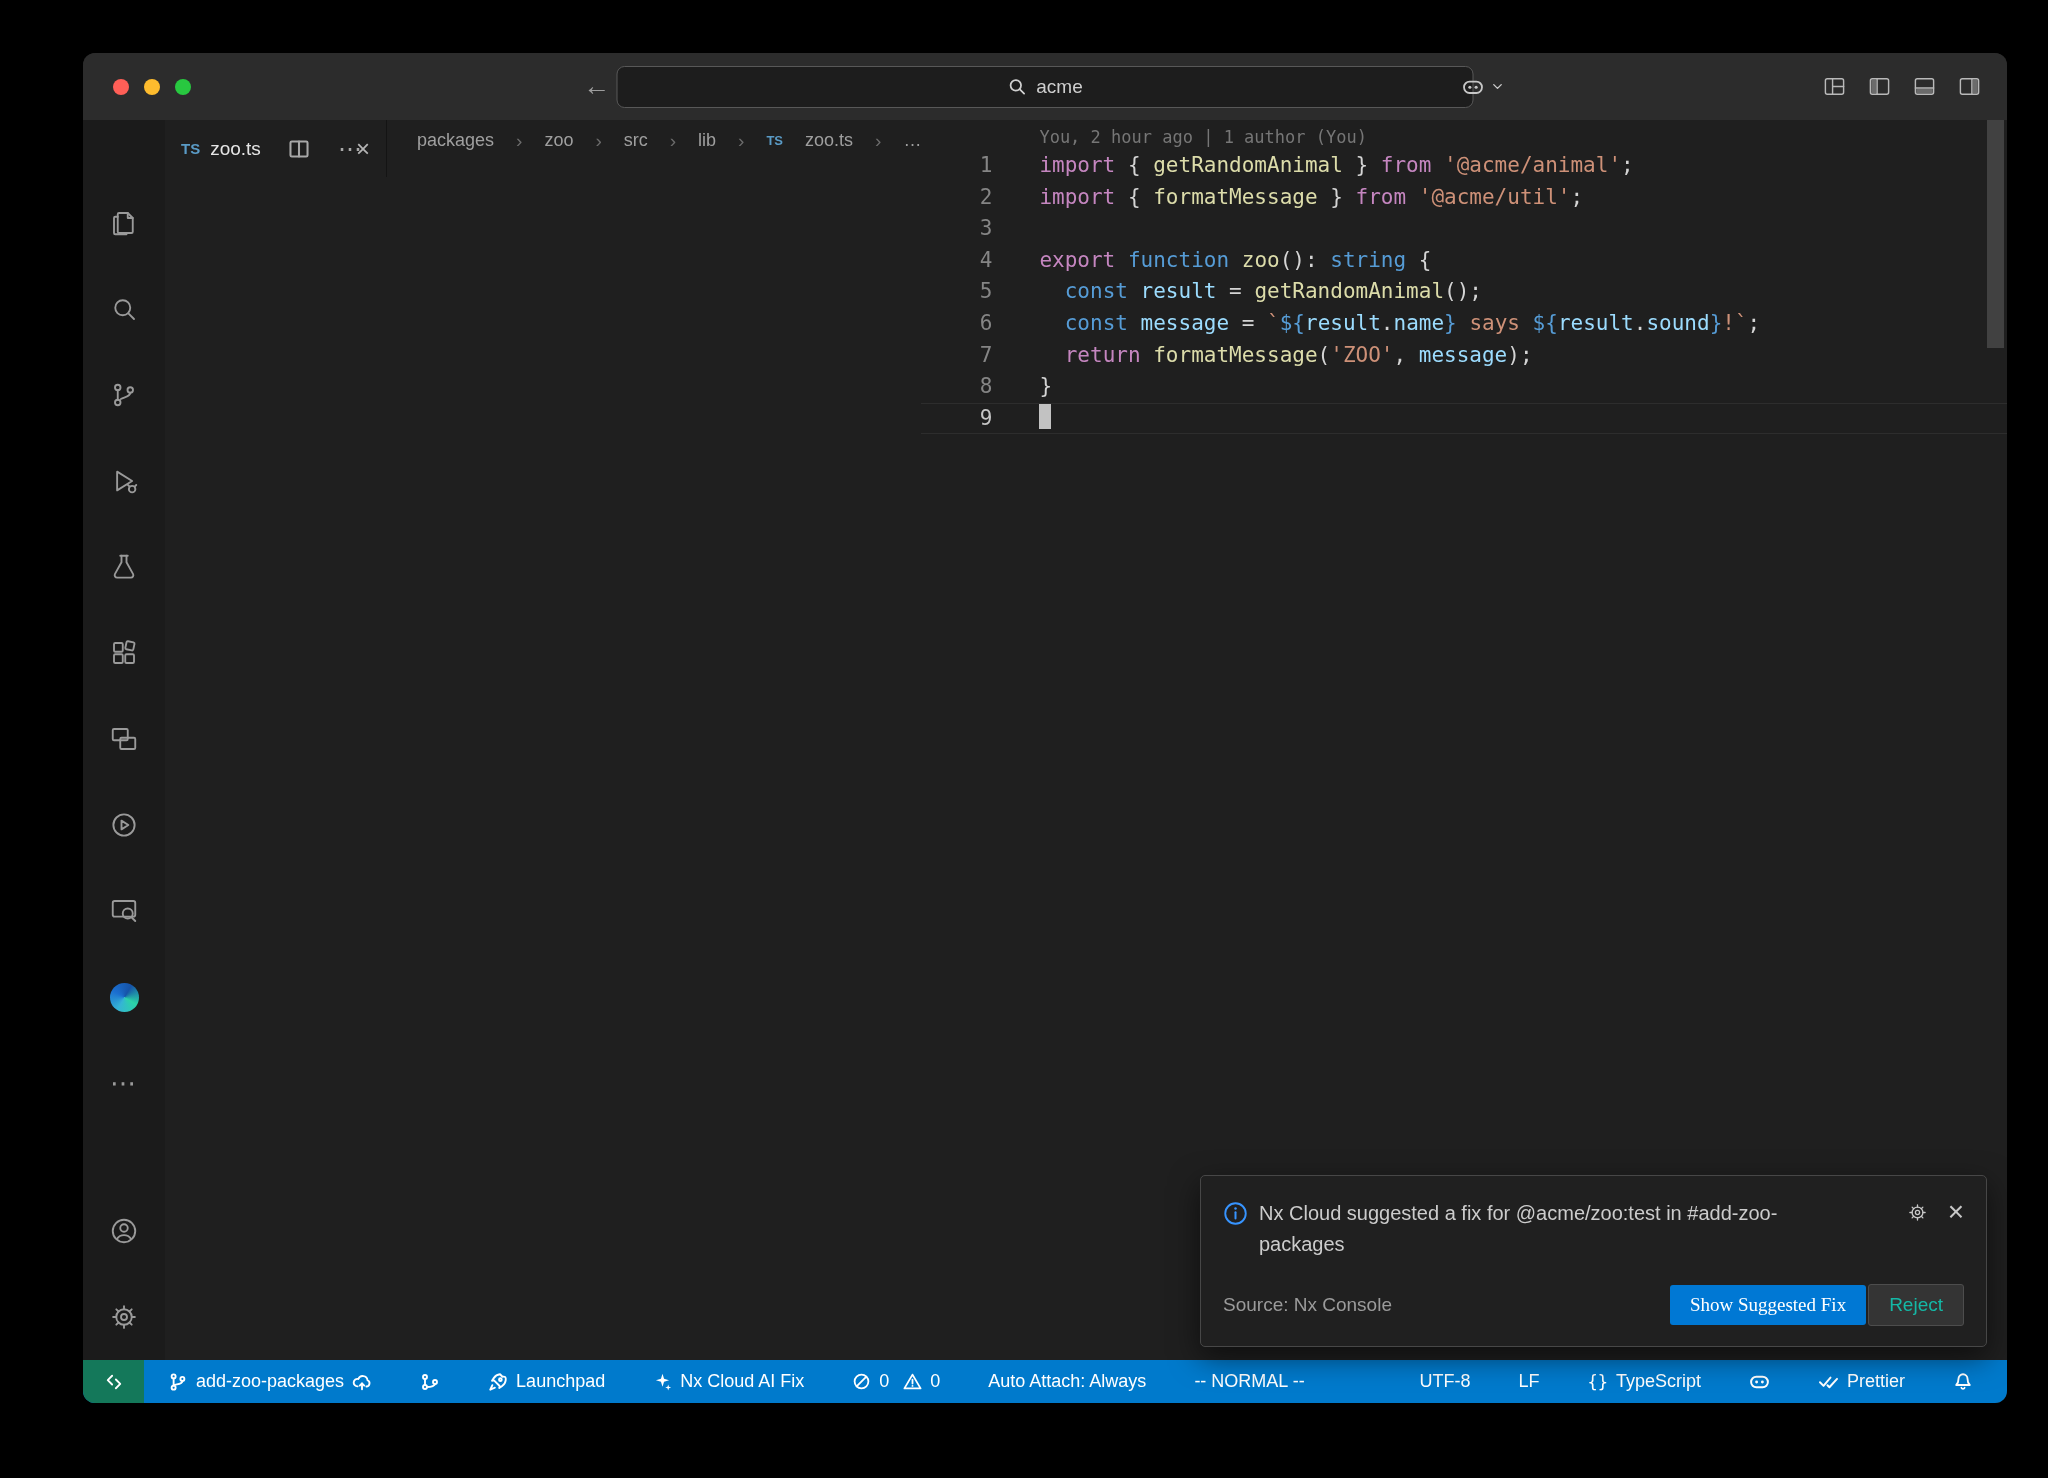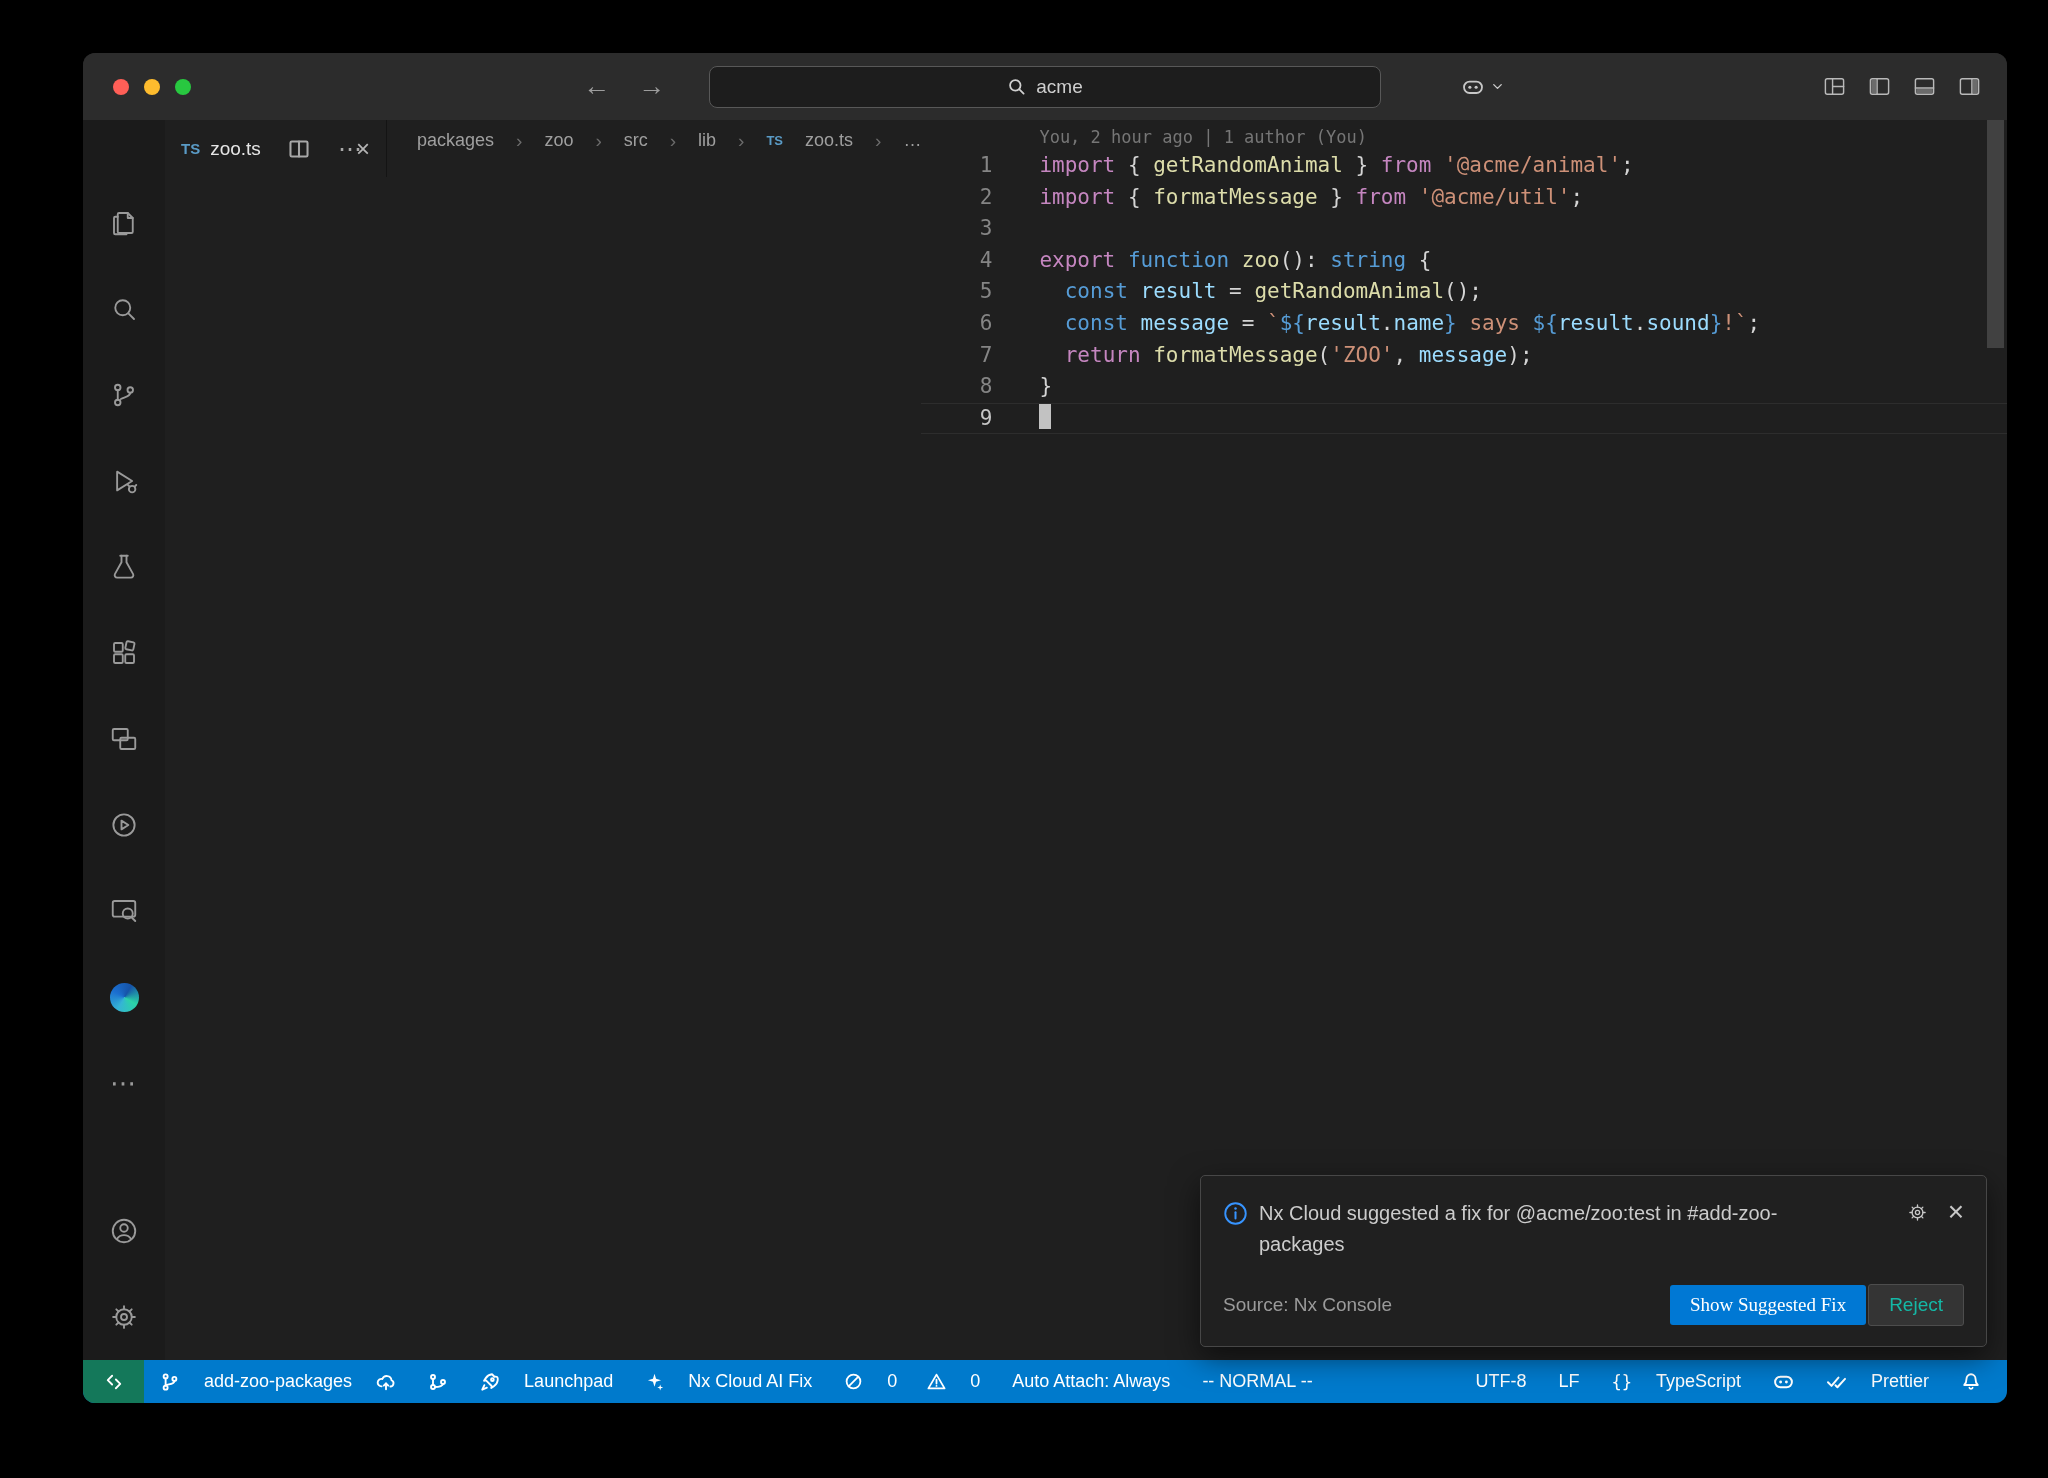--- a/index.html
+++ b/index.html
@@ -10,21 +10,21 @@
   svg { display:block; }
   .ico { fill:none; stroke:currentColor; stroke-width:1.5; stroke-linecap:round; stroke-linejoin:round; }
 
   
   .titlebar { height:67px; background:#2c2c2c; position:relative; flex:none; display:flex; align-items:center; }
   .lights { position:absolute; left:30px; top:50%; transform:translateY(-50%); display:flex; gap:15px; }
   .light { width:16px; height:16px; border-radius:50%; }
   .light.red{background:#ff5f57}.light.yellow{background:#febc2e}.light.green{background:#28c840}
   .nav-arrows { position:absolute; left:500px; display:flex; gap:28px; color:#9d9d9d; font-size:27px; }
   .searchbox { position:absolute; left:50%; top:50%; transform:translate(-50%,-50%);
-               width:672px; height:42px; background:#1d1d1d; border:1px solid #585858; border-radius:8px;
+               width:857px; height:42px; background:#1d1d1d; border:1px solid #585858; border-radius:8px;
                display:flex; align-items:center; justify-content:center; gap:10px; color:#cfcfcf; font-size:19px; }
   .copilot-menu { position:absolute; left:1378px; display:flex; align-items:center; gap:5px; color:#c7c7c7; }
   .layout-icons { position:absolute; right:26px; display:flex; gap:22px; color:#b9b9b9; }
 
   
   .body-row { flex:1; display:flex; min-height:0; }
   .activitybar { width:82px; background:#1b1b1b; flex:none; display:flex; flex-direction:column; align-items:center; padding-top:60px; color:#9a9a9a; }
   .act { width:82px; height:86px; display:flex; align-items:center; justify-content:center; }
   .act-spacer { flex:1; }
   .edge-dot { width:29px; height:29px; border-radius:50%;
@@ -73,21 +73,21 @@
   .toast-foot { display:flex; align-items:center; margin-top:24px; }
   .toast-source { color:#9b9b9b; font-size:19px; }
   .btn { font-size:19px; padding:9px 20px; border-radius:3px; border:none; }
   .btn-primary { margin-left:auto; background:#0078d4; color:#fff;font-family:Liberation Serif, serif; }
   .btn-secondary { margin-left:2px; background:#343434; color:#14b8a6; border:1px solid #4d4d4d; }
 
   
   .statusbar { height:43px; background:#007acc; flex:none; display:flex; align-items:center;
                color:#fff; font-size:18px; }
   .sb-remote { width:61px; height:100%; background:#14785a; display:flex; align-items:center; justify-content:center; flex:none; }
-  .sb-item { display:flex; align-items:center; gap:24px; padding:0 16px; height:100%; white-space:nowrap; }
+  .sb-item { display:flex; align-items:center; gap:8px; padding:0 24px; height:100%; white-space:nowrap; }
   .sb-right { margin-left:auto; display:flex; align-items:center; height:100%; padding-right:10px; }
   .sb-brackets { font-family:"DejaVu Sans Mono",monospace; font-size:17px; }
 </style>
 </head>
 <body>
 
 <div class="window">
 
   <div class="titlebar">
     <div class="lights">

